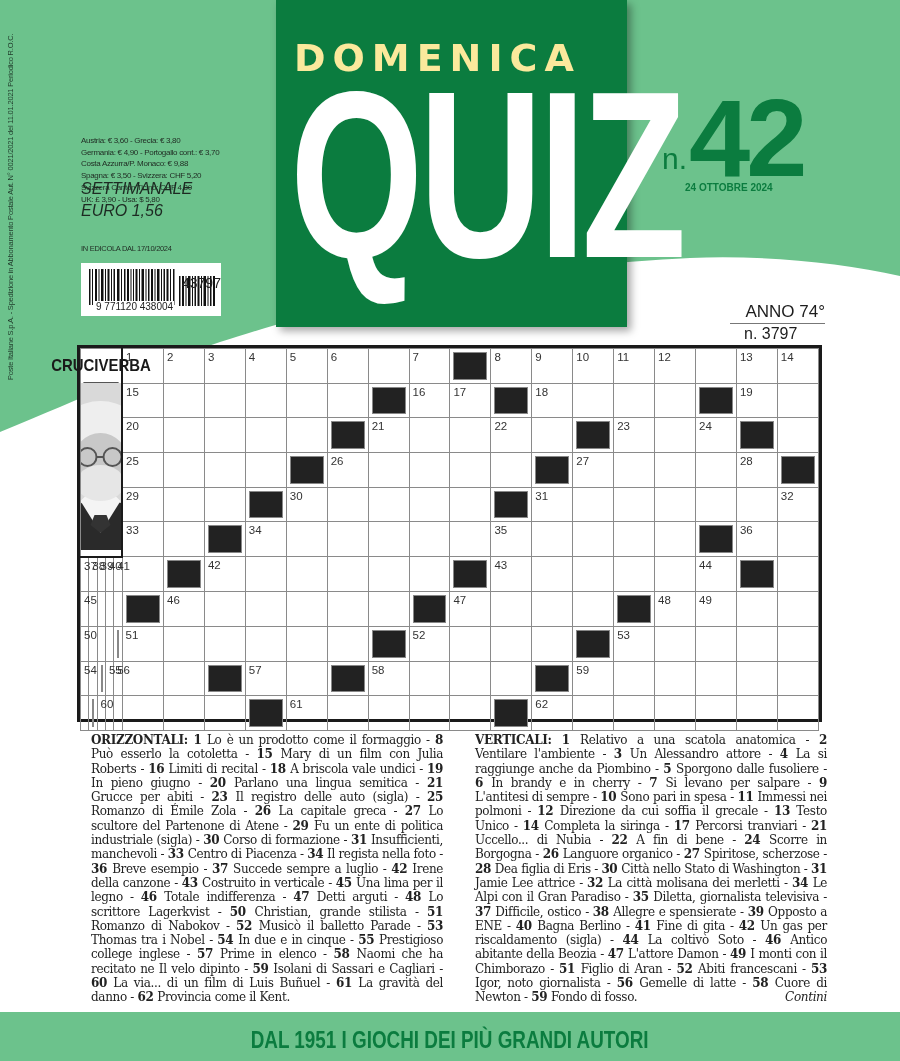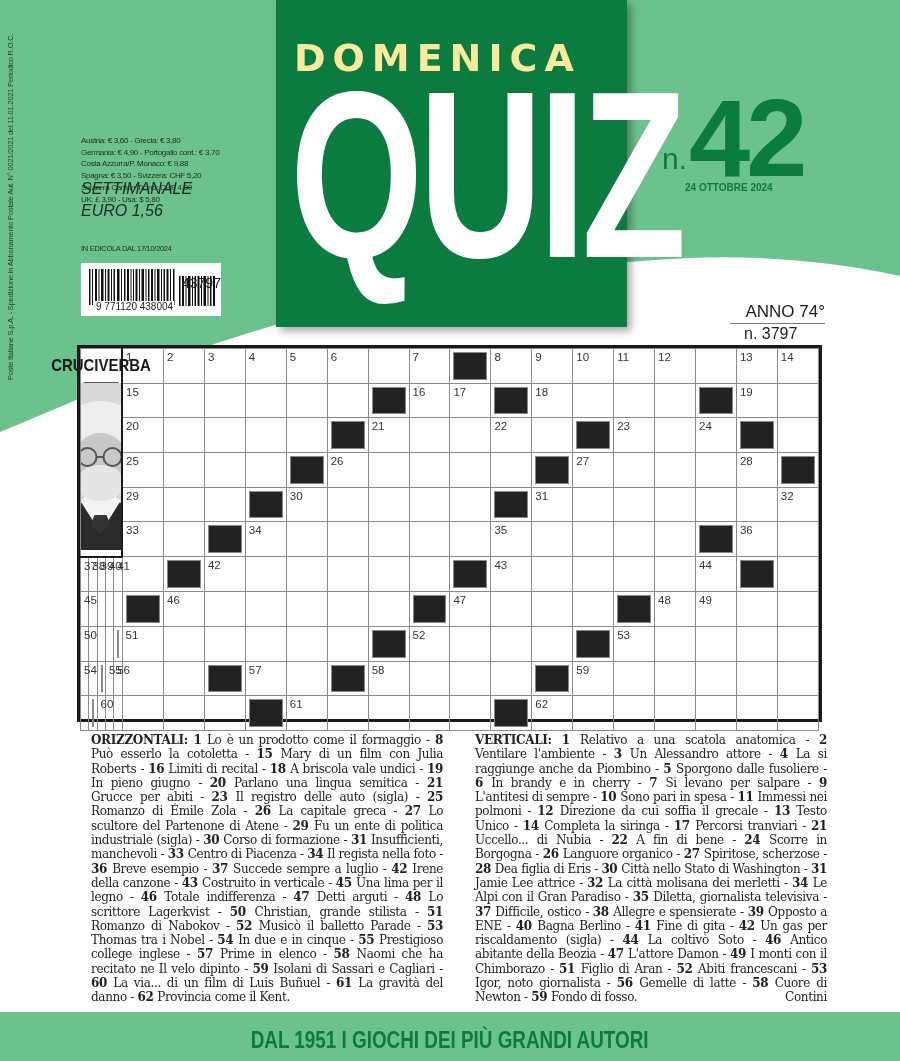--- a/index.html
+++ b/index.html
@@ -32,21 +32,21 @@
   .grid td.blk::after{content:"";position:absolute;left:3px;top:3px;right:3px;bottom:3px;background:#222;border:1px solid #888;}
   .grid td.photo-cell{border-right:2px solid #1a1a1a;border-bottom:2px solid #1a1a1a;padding:0;}
   .cruci-title{height:33px;border-bottom:1px solid #555;display:flex;align-items:center;justify-content:center;font-weight:bold;font-size:17px;color:#1a1a1a;transform:scaleX(0.88);}
   .photo{position:relative;height:167px;background:#dcdcdc;overflow:hidden;}
   .clues{position:absolute;top:733px;width:366px;z-index:2;font-family:"DejaVu Serif",serif;font-size:12px;line-height:14.3px;color:#222;text-align:justify;letter-spacing:-0.35px;}
   .clues.left{left:77px;}
   .clues.right{left:461px;}
   .clues b{font-weight:bold;}
   .clues .head{font-weight:bold;}
   .clues .indent{padding-left:14px;}
-  .signature{float:right;}
+  .signature{font-style:italic;float:right;}
   .footer{position:absolute;left:0;top:1012px;width:900px;height:56px;background:#6cc28c;z-index:2;display:flex;align-items:center;justify-content:center;text-align:right;}
   .footer span{font-size:23px;font-weight:bold;color:#0b7c3f;font-family:"Liberation Sans",sans-serif;transform:scaleX(0.82);white-space:nowrap;}
 </style>
 </head>
 <body>
 
 <svg class="bg-wave" viewBox="0 0 900 1061" preserveAspectRatio="none">
   <path d="M0,0 L900,0 L900,276 C840,262 760,255 690,258 C600,262 430,280 300,318 C250,332 220,342 190,352 C140,372 90,395 0,432 Z" fill="#6cc28c"></path>
 </svg>
 

